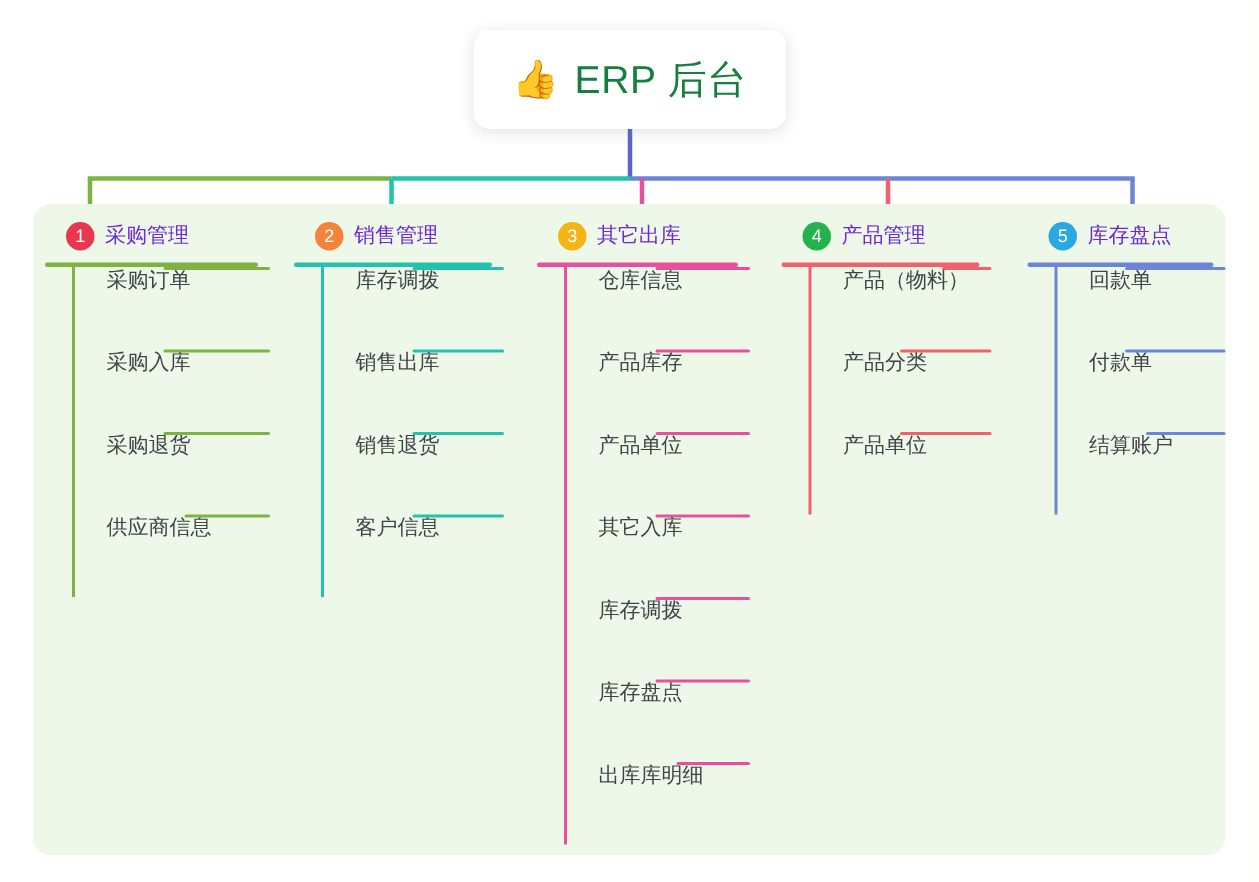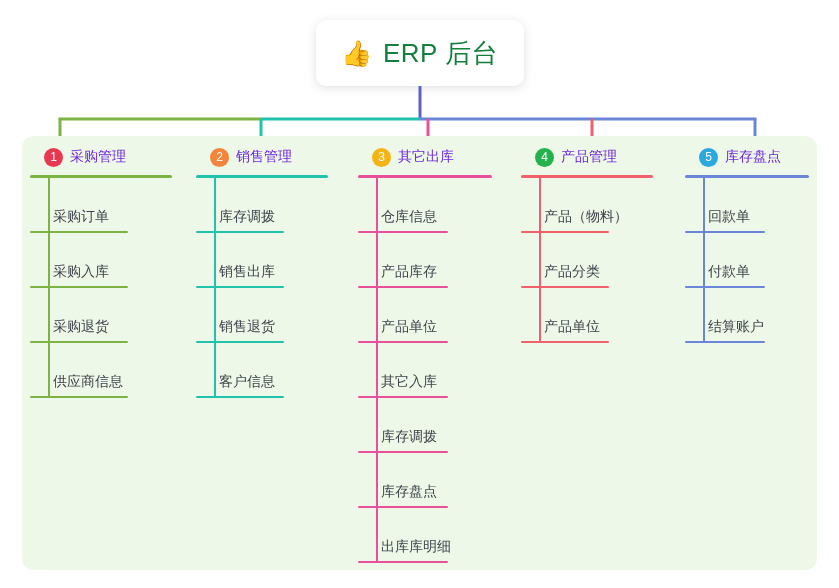--- a/index.html
+++ b/index.html
@@ -110,23 +110,22 @@
     position: absolute;
     left: 18px;
     top: 0;
     bottom: 0;
     width: 2px;
   }
   .leaf-item {
     position: relative;
     height: 55px;
     box-sizing: border-box;
+    padding-left: 18px;
     display: flex;
-    flex-direction: column;
-    justify-content: flex-end;
   }
   .leaf-label {
     font-size: 14px;
     color: #3f434a;
     white-space: nowrap;
     padding-bottom: 5px;
     padding-left: 5px;
   }
   .leaf-rule {
     height: 2px;

